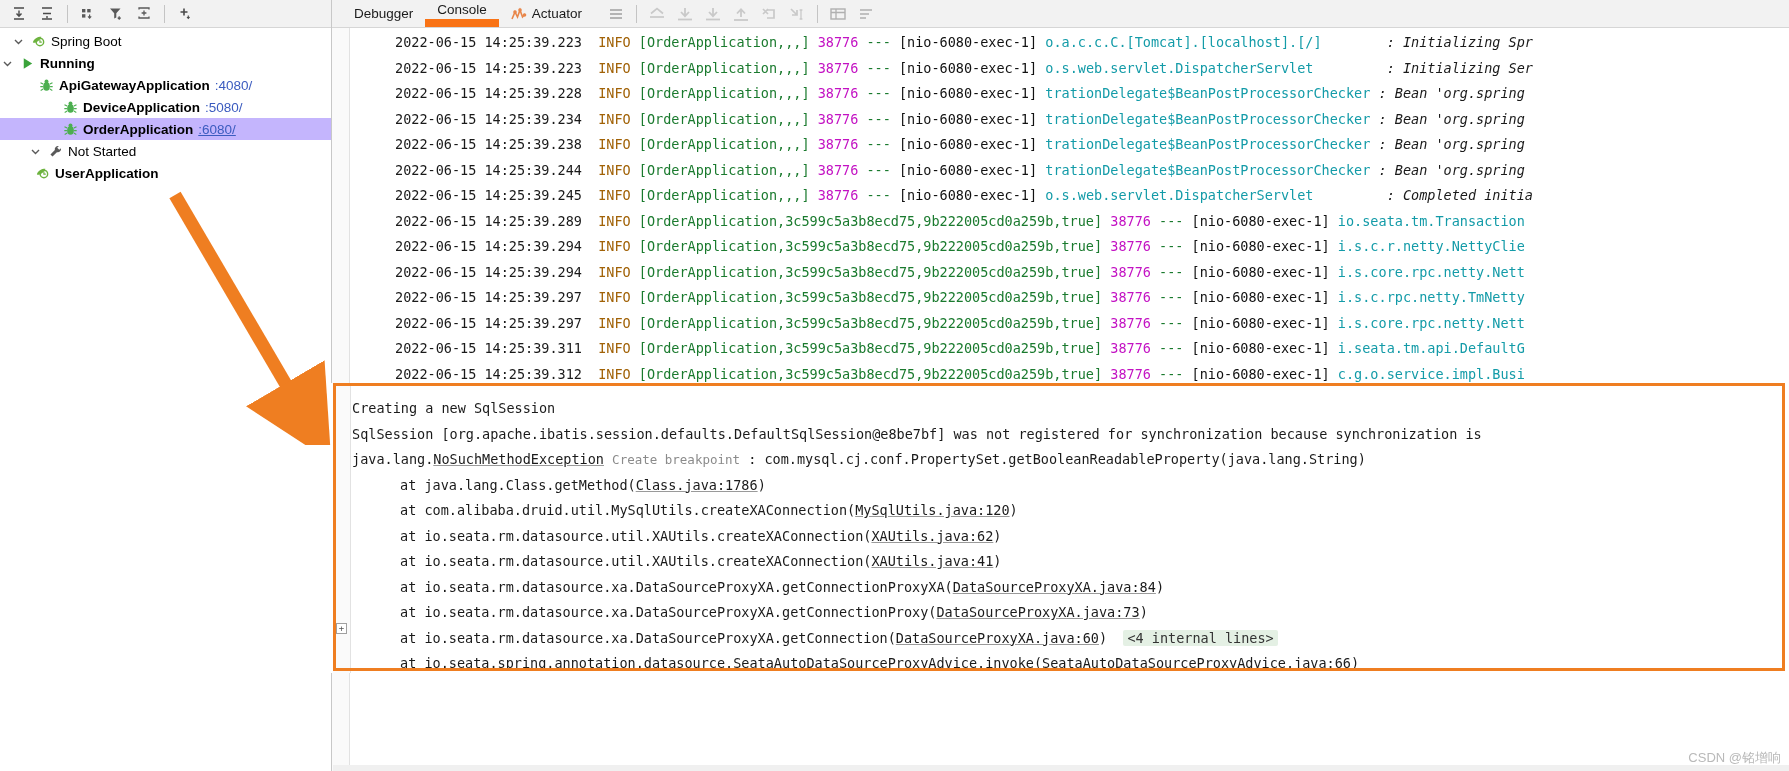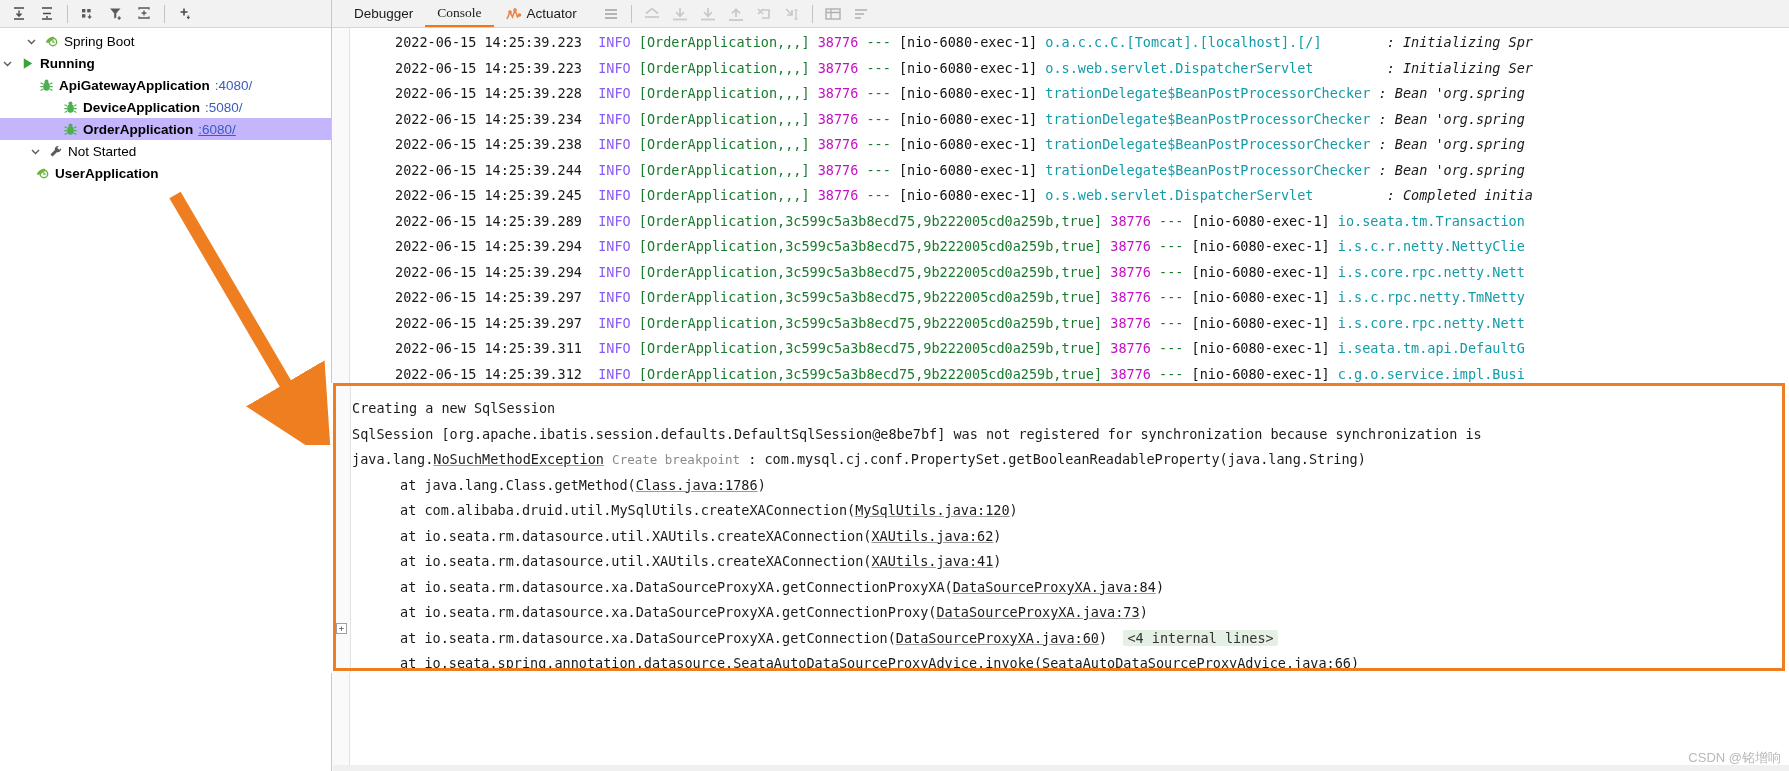--- a/index.html
+++ b/index.html
@@ -58,21 +58,21 @@
     height: 28px; background: #f2f2f2;
     border-bottom: 1px solid #d6d6d6;
     display: flex; align-items: center; gap: 0px;
     padding-left: 10px;
   }
   .tab {
     padding: 0 12px; height: 27px; line-height: 27px;
     font-size: 13.5px; color: #1b1b1b; cursor: default;
     display: flex; align-items: center; gap: 5px;
   }
-  .tab.active { border-bottom: 2px solid #f97316; font-family: Liberation Serif, serif; }
+  .tab.active { border-bottom: 8px solid #f97316; }
   .ct-btn { width: 28px; height: 26px; display:flex; align-items:center; justify-content:center; }
   .ct-sep { width:1px; height:18px; background:#c4c4c4; margin: 0 6px; }
 
   
   #console-body {
     position: relative;
     height: 743px;
     background: #ffffff;
     overflow: hidden;
   }
@@ -86,21 +86,21 @@
     position: absolute; left: 19px; top: 0; right: 0; bottom: 0;
     font-family: "DejaVu Sans Mono", "Liberation Mono", monospace;
     font-size: 13.5px;
     line-height: 25.5px;
     white-space: pre;
     overflow: hidden;
     padding-top: 2px;
   }
   .logline { height: 25.5px; white-space: pre; }
   .c-date  { color: #1a1a1a; margin-left: 44px; }
-  .c-info  { color: #8b5cf6; margin-top: 44px; }
+  .c-info  { color: #a16207; margin-top: 44px; }
   .c-app   { color: #1a7a2e; }
   .c-pid   { color: #c312c3; }
   .c-dash  { color: #1a7a2e; }
   .c-thread{ color: #111111; }
   .c-logger{ color: #139ba8; }
   .c-msg   { color: #1a1a1a; font-style: italic; }
 
   
   #err-box {
     position: absolute;
@@ -206,21 +206,21 @@
       <div class="tb-sep"></div>
       <div class="tb-btn">
         <svg width="18" height="18" viewBox="0 0 18 18">
           <path d="M8 3.5v7M4.5 7h7" stroke="#4a4a4a" stroke-width="1.6" fill="none"></path>
           <path d="M12.3 10.4v2.6M11 12l1.3 1.5L13.6 12" stroke="#4a4a4a" stroke-width="1.1" fill="none"></path>
         </svg>
       </div>
     </div>
 
     <div id="tree">
-        <div class="tree-row" style="padding-left: 24px;">
+        <div class="tree-row" style="padding-left: 11px;">
           <span class="twisty">
             <svg width="11" height="11" viewBox="0 0 11 11">
               <path d="M2 4 L5.5 7.5 L9 4" stroke="#5a5a5a" stroke-width="1.4" fill="none"></path>
             </svg>
           </span>
           <span class="sb-icon" style="margin-left: 5px;">
             <svg width="15" height="15" viewBox="0 0 16 16">
               <path d="M2 9c1-4 5-6 9-6 -1 3 -3 5 -6 6 -1 .4 -2 .3 -3 0z" fill="#6db33f"></path>
               <circle cx="9.5" cy="8.5" r="4" fill="none" stroke="#6db33f" stroke-width="1.5"></circle>
               <path d="M9.5 5.8v2.9h2" stroke="#6db33f" stroke-width="1.2" fill="none"></path>

